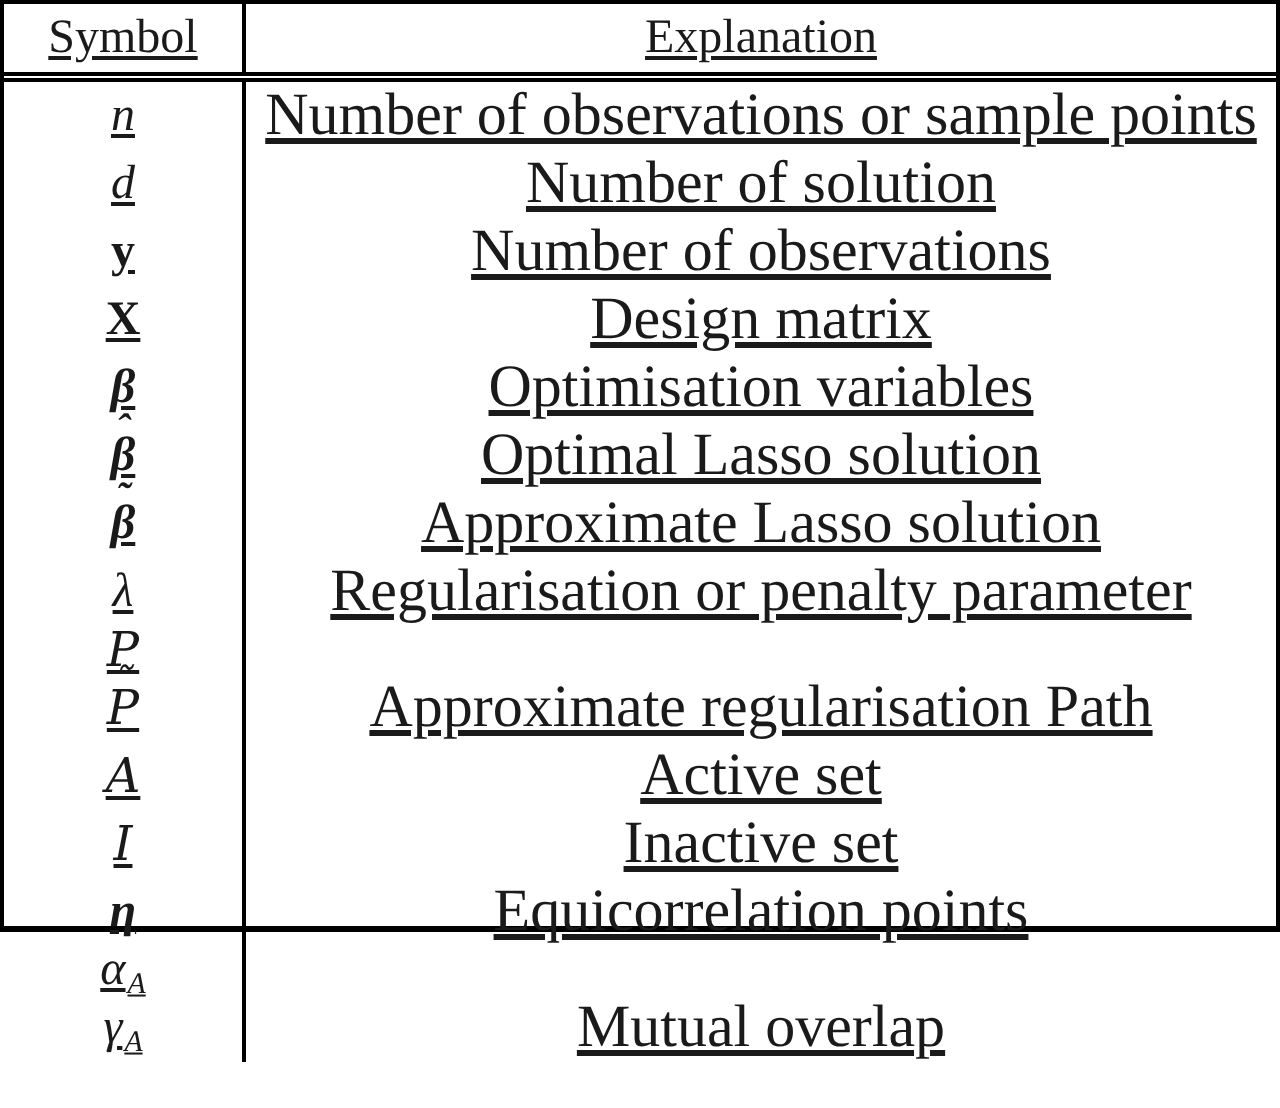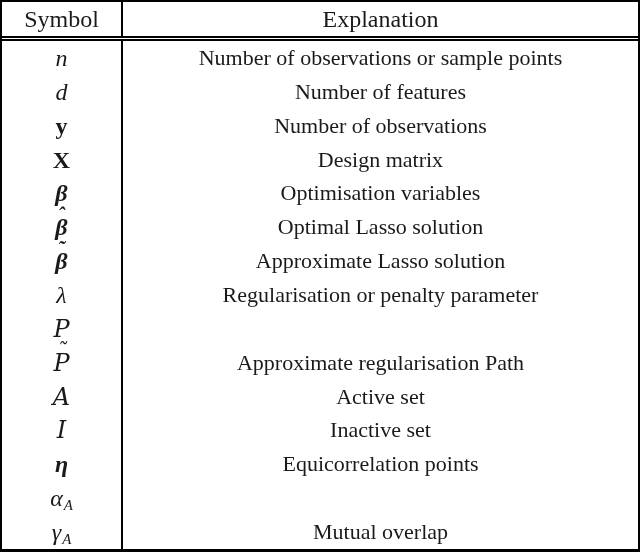--- a/index.html
+++ b/index.html
@@ -9,26 +9,27 @@
   }
   .page {
     width: 640px;
     height: 554px;
     background: #ffffff;
     font-family: "Liberation Serif", "DejaVu Serif", serif;
     color: #1a1a1a;
   }
   .tbl {
     width: 640px;
-    height: 552px;
+    height: 466px;
     box-sizing: border-box;
     border: 2px solid #000000;
     border-bottom-width: 3px;
     display: flex;
     flex-direction: column;
+    text-decoration: underline;
   }
   .hdr {
     flex: none;
     height: 34px;
     display: flex;
     border-bottom: 5px double #000000;
     font-size: 24px;
   }
   .tbody {
     flex: 1;
@@ -48,21 +49,21 @@
     width: 121px;
     box-sizing: border-box;
     border-right: 2px solid #000000;
     flex: none;
   }
   .exp-col {
     flex: 1;
     text-align: center;
   }
   .explanation {
-    font-size: 22px;
+    font-size: 30px;
     white-space: nowrap;
   }
   .sym {
     font-size: 24px;
     line-height: 1;
     display: inline-flex;
     align-items: baseline;
   }
   .stack {
     position: relative;
@@ -115,21 +116,21 @@
   <div class="row">
     <div class="cell sym-col">
       <span class="sym">
         <span class="stack style-italic">
           
           <span class="base">d</span>
         </span>
 
       </span>
     </div>
-    <div class="cell exp-col explanation">Number of features</div>
+    <div class="cell exp-col explanation">Number of solution</div>
   </div>
 
   <div class="row">
     <div class="cell sym-col">
       <span class="sym">
         <span class="stack style-bold">
           
           <span class="base">y</span>
         </span>
 

